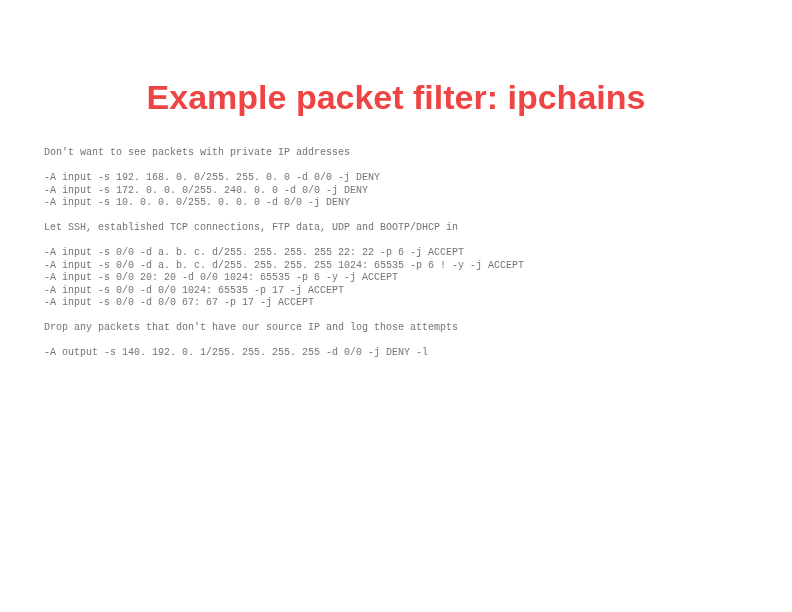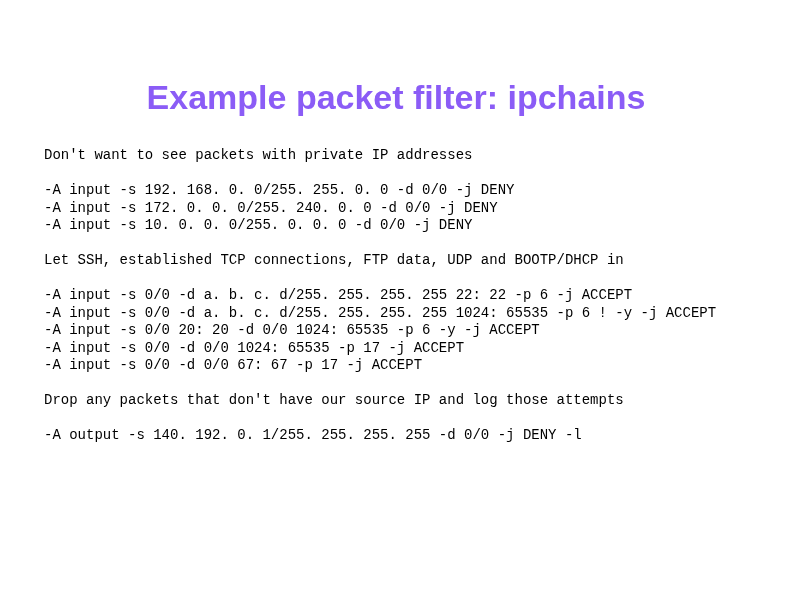--- a/index.html
+++ b/index.html
@@ -18,28 +18,28 @@
     position: relative;
     box-sizing: border-box;
     padding: 0;
   }
   .title {
     text-align: center;
     font-weight: bold;
     font-size: 34px;
     margin-top: 78px;
     margin-bottom: 30px;
-    color: #8b5cf6;
+    color: #ef4444;
   }
   .content {
     font-family: "Courier New", Courier, monospace;
-    font-size: 14px;
+    font-size: 10px;
     line-height: 1.25;
     white-space: pre;
-    color: #000000;
+    color: #737373;
     margin-left: 44px;
     margin-right: 44px;
   }
   .footer {
     position: absolute;
     bottom: 38px;
     left: 0;
     width: 792px;
     font-family: Arial, Helvetica, sans-serif;
     font-size: 12.5px;

